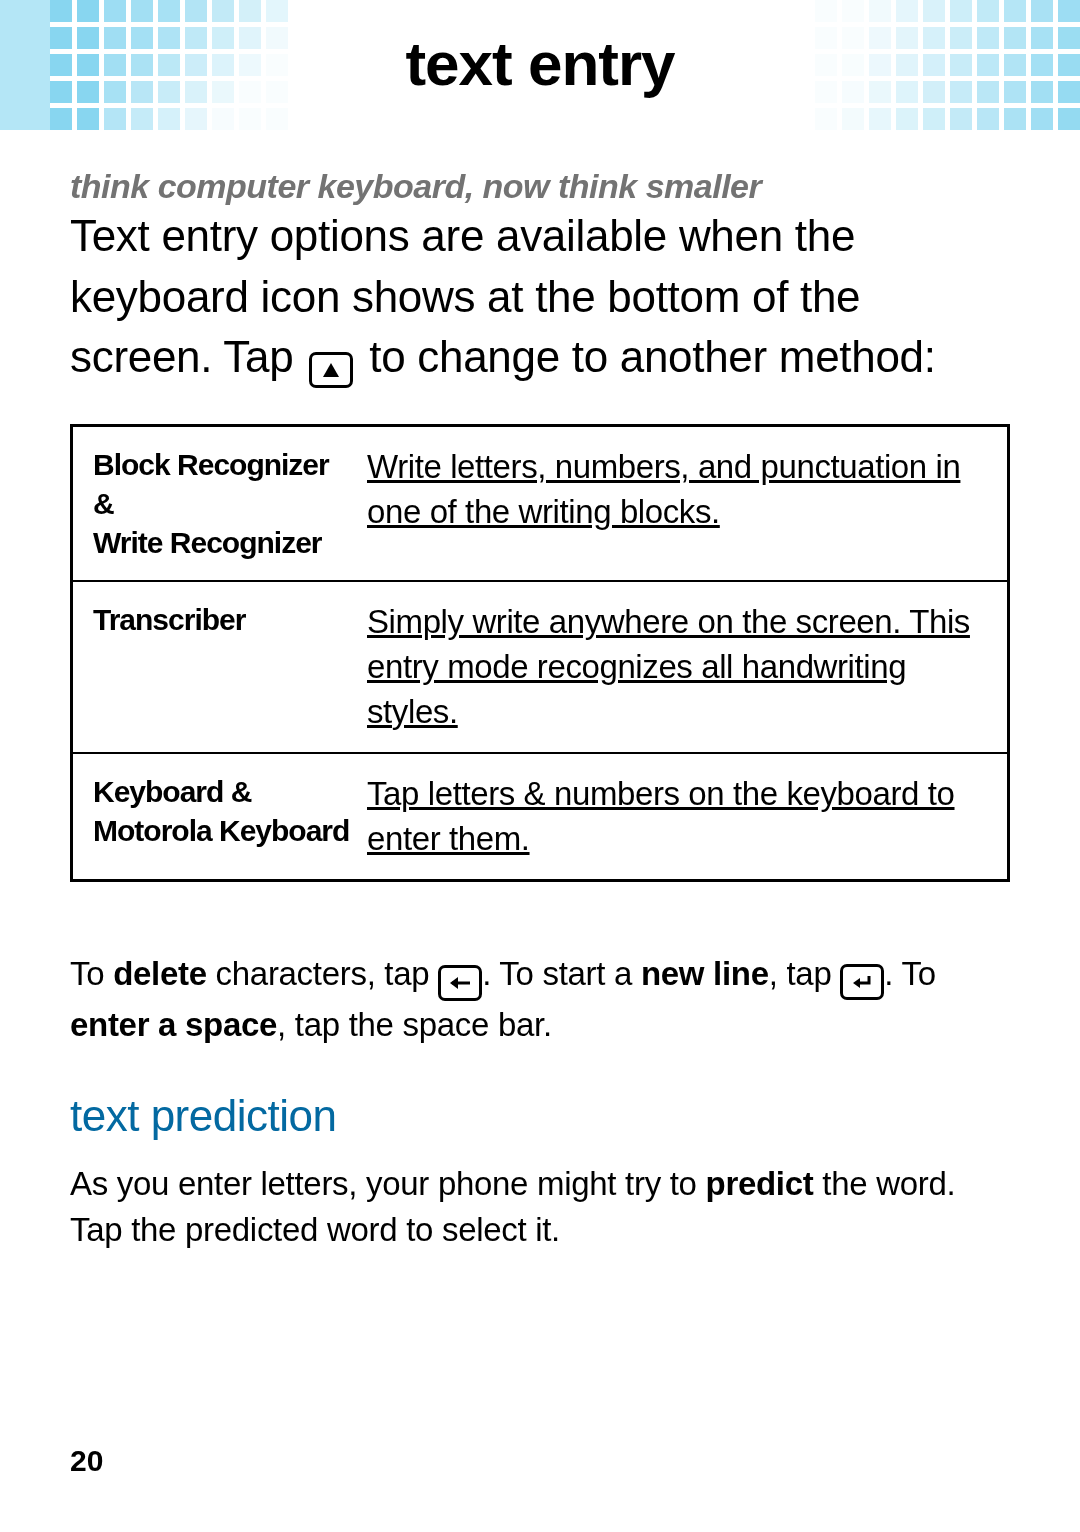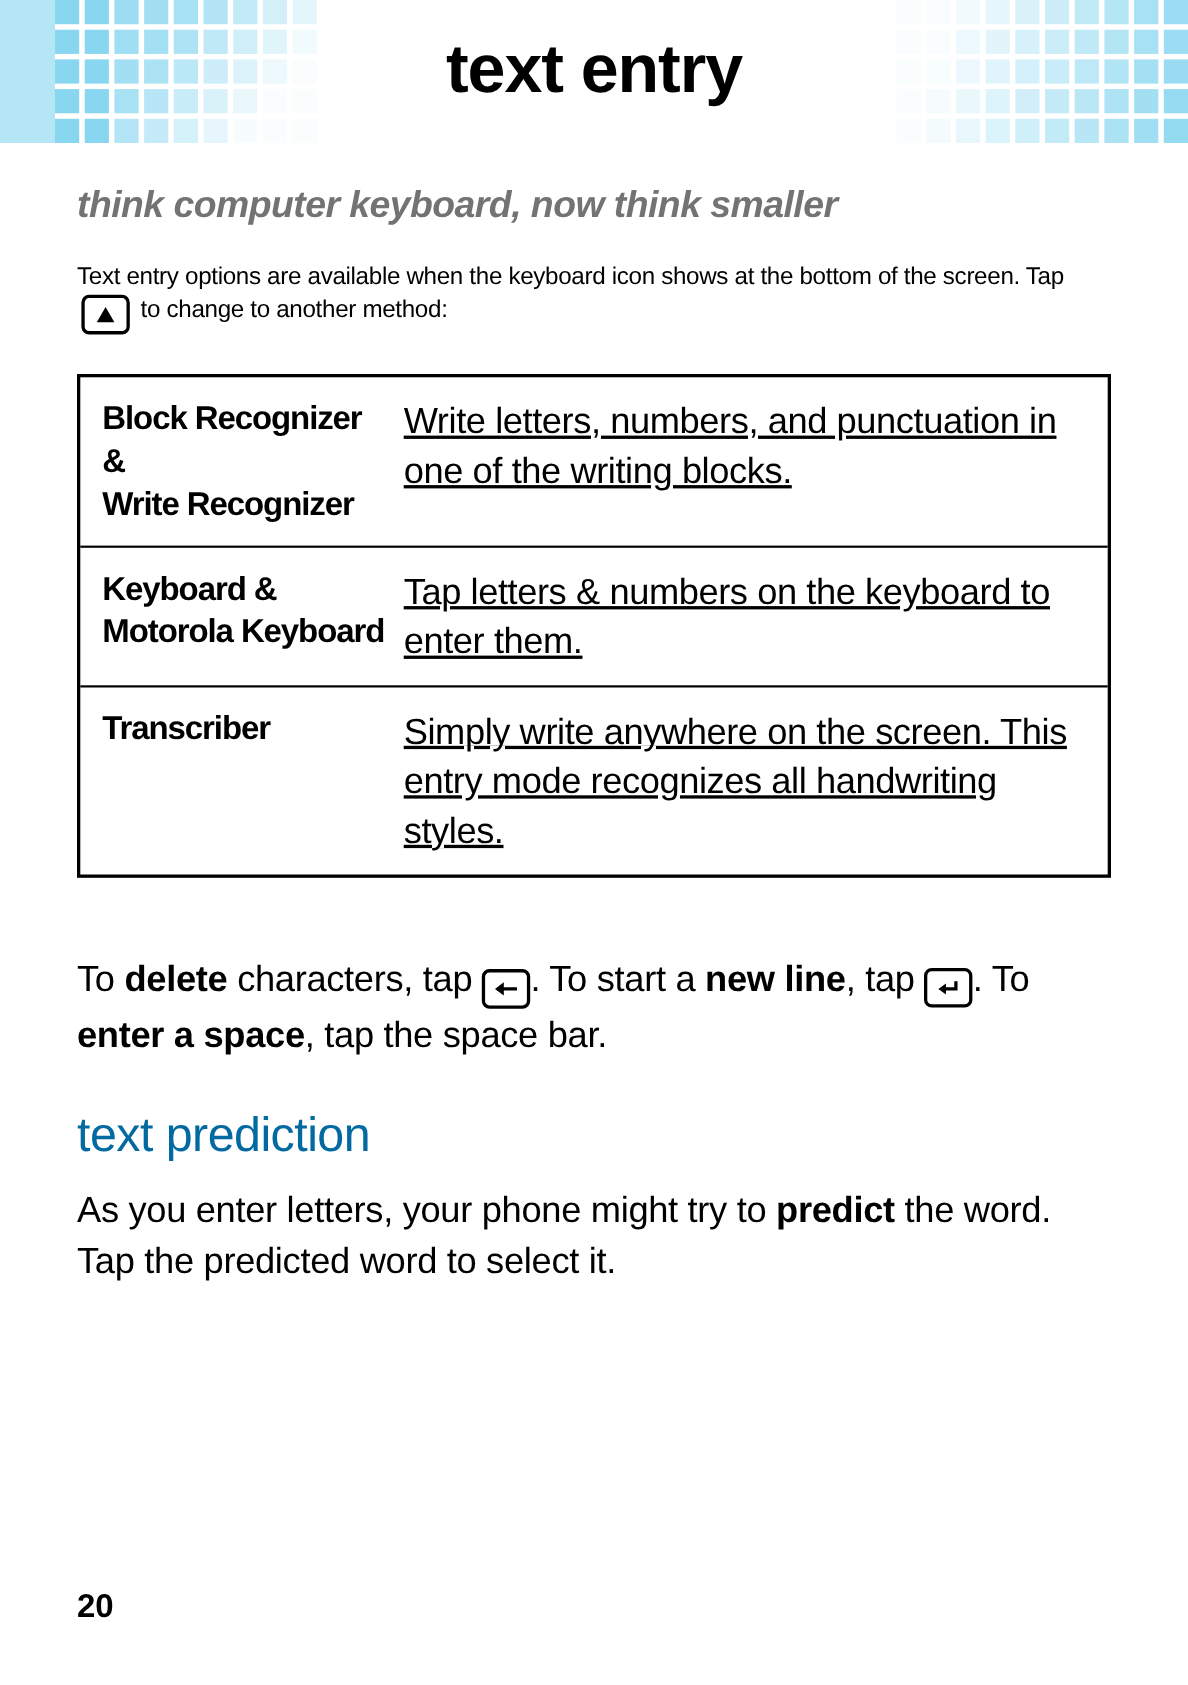--- a/index.html
+++ b/index.html
@@ -29,22 +29,21 @@
   }
   .subtitle {
     margin-top: 68px;
     font-style: italic;
     font-weight: 700;
     font-size: 34px;
     color: #737373;
     letter-spacing: -0.5px;
   }
   .intro {
-    margin-top: 30px;
-    font-size: 22px;
+    font-size: 44px;
     line-height: 1.38;
     letter-spacing: -0.3px;
   }
   .intro .icon-inline { margin: 0 4px; }
   .icon-box {
     display: inline-flex;
     align-items: center;
     justify-content: center;
     width: 44px;
     height: 36px;
@@ -246,31 +245,31 @@
     <div class="row">
       <div class="cell-label">
         <span class="cond">Block Recognizer</span><span class="cond"> &amp; </span><br>
         <span class="cond">Write Recognizer</span>
       </div>
       <div class="cell-desc">Write letters, numbers, and punctuation in one of the writing blocks.</div>
     </div>
 
     <div class="row">
       <div class="cell-label">
+        <span class="cond">Transcriber</span>
+      </div>
+      <div class="cell-desc">Simply write anywhere on the screen. This entry mode recognizes all handwriting styles.</div>
+    </div>
+
+    <div class="row">
+      <div class="cell-label">
         <span class="cond">Keyboard</span><span class="cond"> &amp; </span><br>
         <span class="cond">Motorola Keyboard</span>
       </div>
       <div class="cell-desc">Tap letters &amp; numbers on the keyboard to enter them.</div>
-    </div>
-
-    <div class="row">
-      <div class="cell-label">
-        <span class="cond">Transcriber</span>
-      </div>
-      <div class="cell-desc">Simply write anywhere on the screen. This entry mode recognizes all handwriting styles.</div>
     </div>
   </div>
 
   <p class="after-table">
     <span>To </span><strong>delete</strong><span> characters, tap </span>
     <span class="icon-box">
       <svg width="24" height="16" viewBox="0 0 24 16">
           <line x1="22" y1="8" x2="4" y2="8" stroke="#000" stroke-width="3"></line>
           <polygon points="2,8 10,2 10,14" fill="#000"></polygon>
         </svg>

